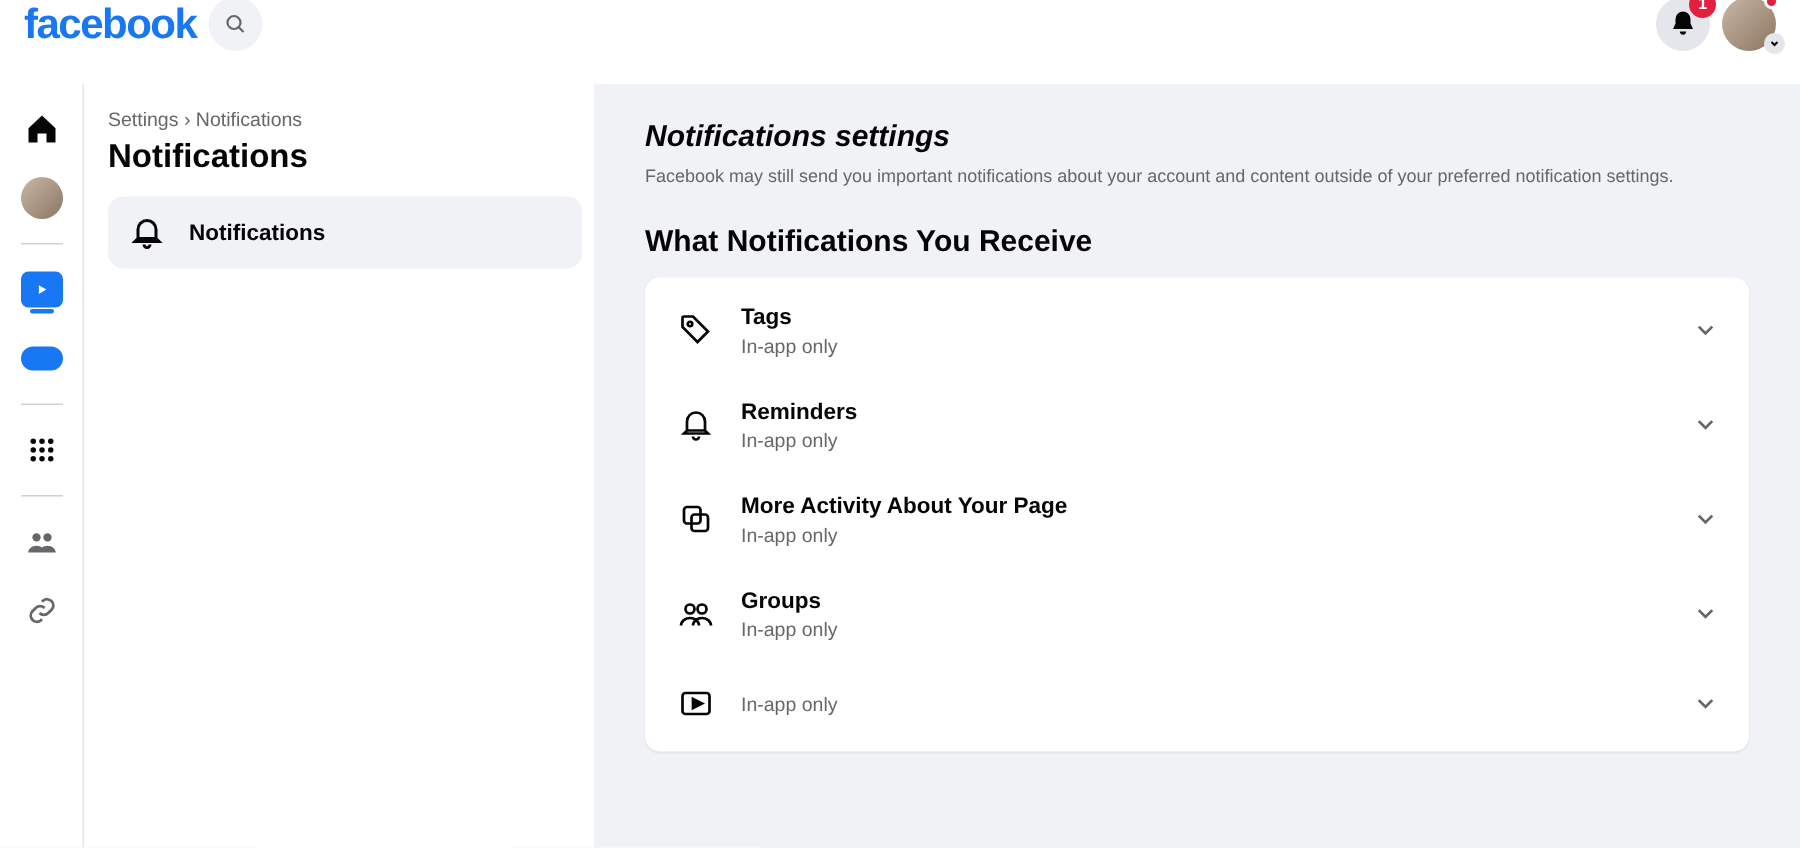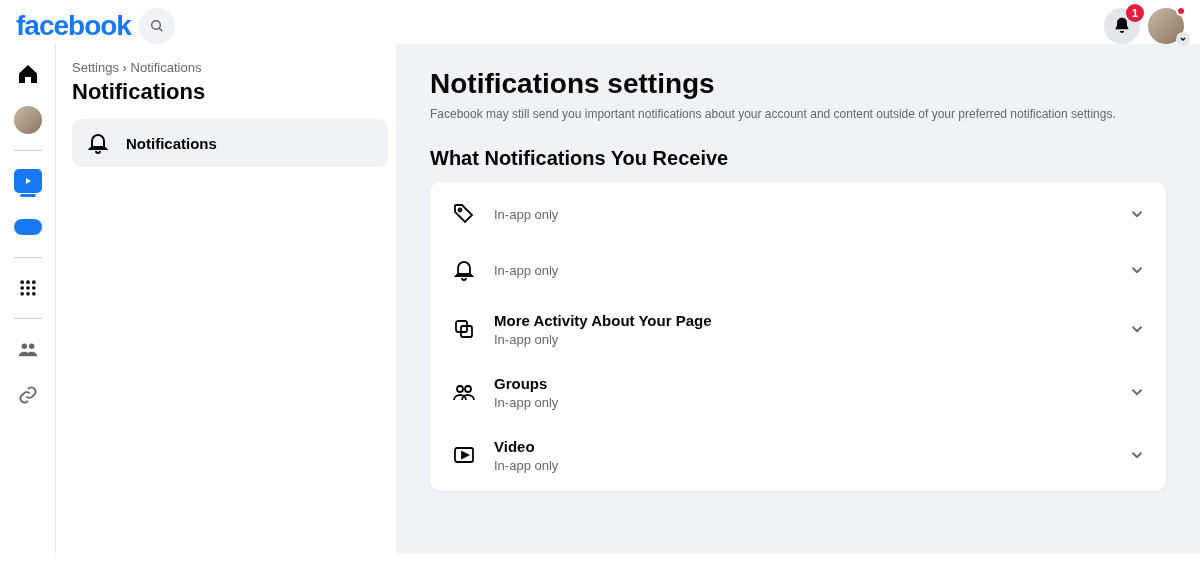--- a/index.html
+++ b/index.html
@@ -1,24 +1,24 @@
 <!DOCTYPE html>
 <html><head>
   <meta charset="utf-8">
   <style>
     * { margin: 0; padding: 0; box-sizing: border-box; font-family: Helvetica, Arial, sans-serif; }
     body { background: #fff; width: 1200px; height: 565px; overflow: hidden; }
 
     
     .top-header {
       display: flex;
-      align-items: flex-start;
+      align-items: flex-end;
       justify-content: space-between;
-      padding: 8px 16px;
-      height: 44px;
+      padding: 22px 16px;
+      height: 56px;
       background: #fff;
     }
     .header-left { display: flex; align-items: center; gap: 8px; }
     .fb-logo { color: #1877f2; font-weight: 800; font-size: 28px; letter-spacing: -1px; }
     .search-btn { width: 36px; height: 36px; border-radius: 50%; background: #f0f2f5; display: flex; align-items: center; justify-content: center; cursor: pointer; }
     .header-right { display: flex; align-items: center; gap: 8px; }
     .hdr-icon-circle { width: 36px; height: 36px; border-radius: 50%; background: #e4e6eb; display: flex; align-items: center; justify-content: center; position: relative; cursor: pointer; }
     .badge { position: absolute; top: -4px; right: -4px; background: #e41e3f; color: #fff; font-size: 11px; font-weight: 700; border-radius: 50%; min-width: 18px; height: 18px; display: flex; align-items: center; justify-content: center; padding: 0 4px; }
     .profile-img { width: 36px; height: 36px; border-radius: 50%; background: linear-gradient(135deg, #c9b8a8, #8a7560); position: relative; cursor: pointer; }
     .profile-dot { position: absolute; top: -2px; right: -2px; width: 10px; height: 10px; border-radius: 50%; background: #e41e3f; border: 2px solid #fff; }
@@ -64,21 +64,21 @@
     .nav-item-icon { width: 28px; height: 28px; display: flex; align-items: center; justify-content: center; }
     .nav-item-label { font-size: 15px; font-weight: 600; color: #050505; }
 
     
     .main {
       flex: 1;
       background: #f0f2f5;
       padding: 24px 34px;
       overflow-y: auto;
     }
-    .main-title { font-size: 28px; font-weight: 800; color: #050505; margin-bottom: 6px; }
+    .main-title { font-size: 20px; font-weight: 800; color: #050505; margin-bottom: 6px; font-style: italic; }
     .main-desc { font-size: 12px; color: #65676b; line-height: 1.4; margin-bottom: 24px; max-width: 720px; }
     .section-title { font-size: 20px; font-weight: 800; color: #050505; margin-bottom: 12px; }
 
     .card {
       background: #fff;
       border-radius: 10px;
       box-shadow: 0 1px 2px rgba(0,0,0,0.08);
       padding: 4px 0;
     }
     .row {
@@ -204,36 +204,38 @@
     <div class="card">
 
       <div class="row">
         <div class="row-icon">
           <svg width="24" height="24" viewBox="0 0 24 24" fill="none" stroke="#050505" stroke-width="1.8">
             <path d="M3 10V4a1 1 0 0 1 1-1h6l10 10-7 7L3 10z"></path>
               <circle cx="8" cy="8" r="1.5"></circle>
           </svg>
         </div>
         <div class="row-text">
+          <div class="row-title">Tags</div>
           <div class="row-sub">In-app only</div>
         </div>
         <div class="row-chev">
           <svg width="18" height="18" viewBox="0 0 24 24" fill="none" stroke="#65676b" stroke-width="2.5">
               <polyline points="6 9 12 15 18 9"></polyline>
             </svg>
         </div>
       </div>
 
       <div class="row">
         <div class="row-icon">
           <svg width="24" height="24" viewBox="0 0 24 24" fill="none" stroke="#050505" stroke-width="1.8">
             <path d="M18 16H6l-2 2h16l-2-2zM6 16V10a6 6 0 0 1 12 0v6M10 20a2 2 0 0 0 4 0"></path>
           </svg>
         </div>
         <div class="row-text">
+          <div class="row-title">Reminders</div>
           <div class="row-sub">In-app only</div>
         </div>
         <div class="row-chev">
           <svg width="18" height="18" viewBox="0 0 24 24" fill="none" stroke="#65676b" stroke-width="2.5">
               <polyline points="6 9 12 15 18 9"></polyline>
             </svg>
         </div>
       </div>
 
       <div class="row">
@@ -274,21 +276,20 @@
       </div>
 
       <div class="row">
         <div class="row-icon">
           <svg width="24" height="24" viewBox="0 0 24 24" fill="none" stroke="#050505" stroke-width="1.8">
             <rect x="3" y="5" width="18" height="14" rx="2"></rect>
               <polygon points="10 9 16 12 10 15" fill="#050505"></polygon>
           </svg>
         </div>
         <div class="row-text">
-          <div class="row-title">Video</div>
           <div class="row-sub">In-app only</div>
         </div>
         <div class="row-chev">
           <svg width="18" height="18" viewBox="0 0 24 24" fill="none" stroke="#65676b" stroke-width="2.5">
               <polyline points="6 9 12 15 18 9"></polyline>
             </svg>
         </div>
       </div>
 
     </div>

